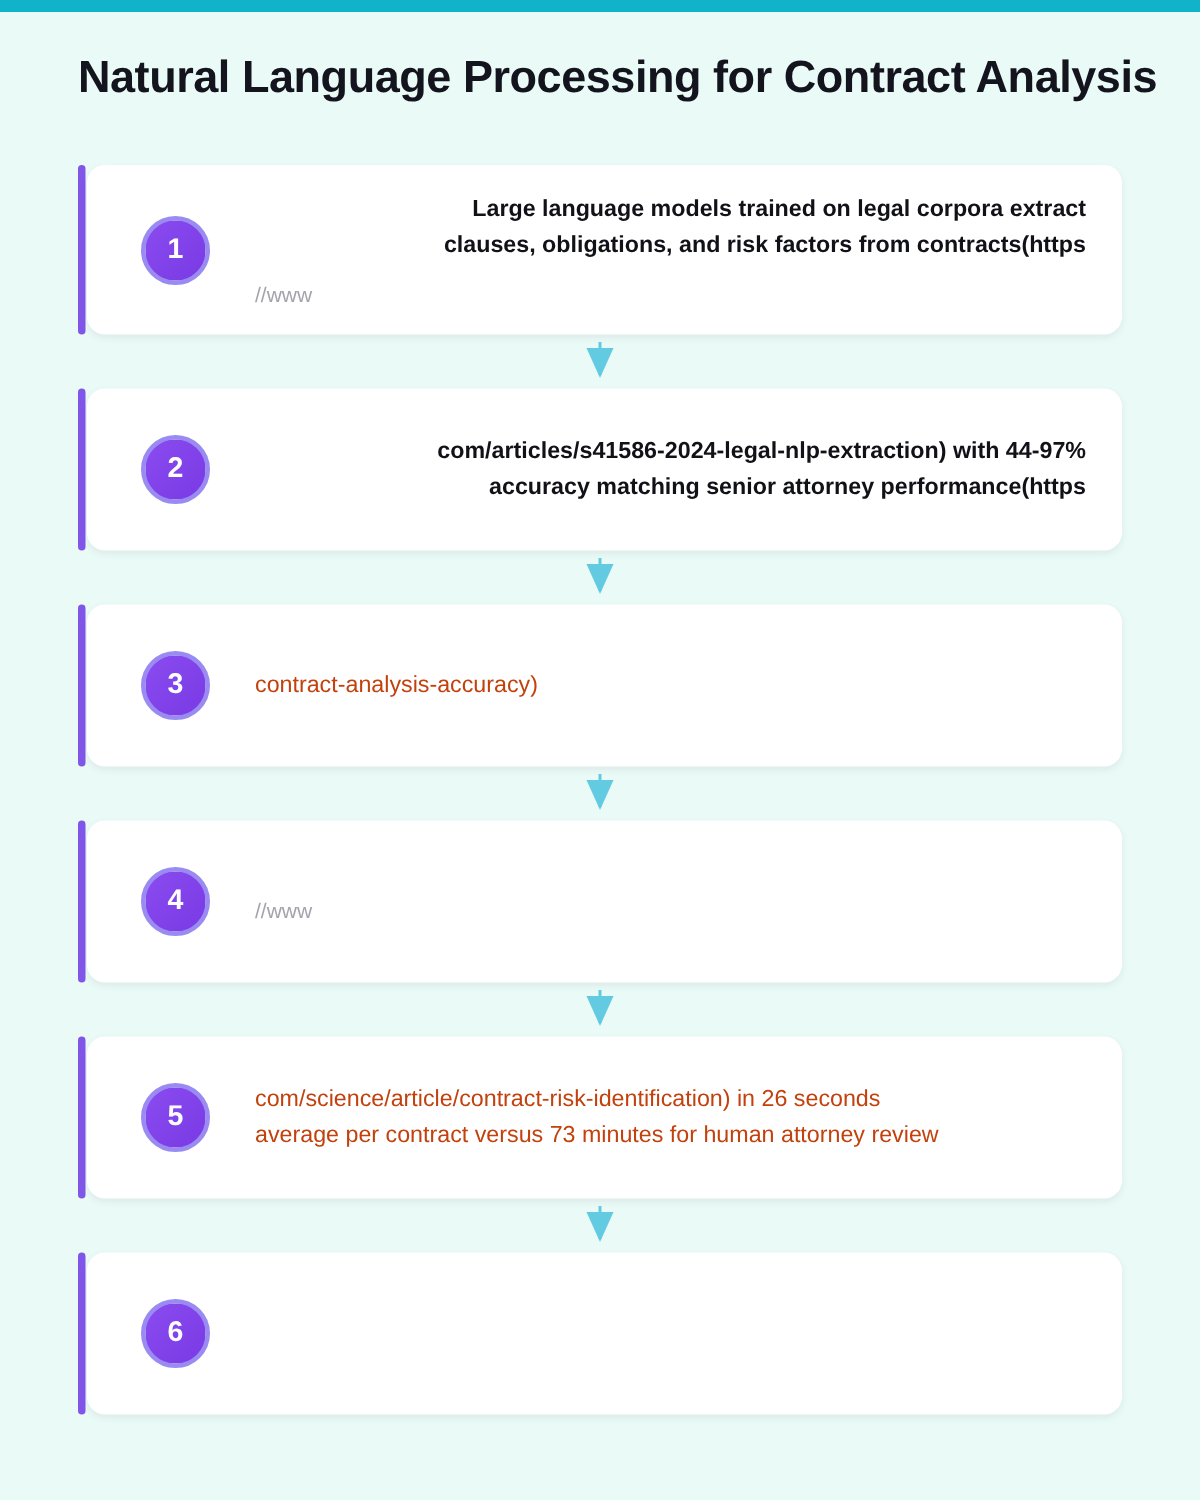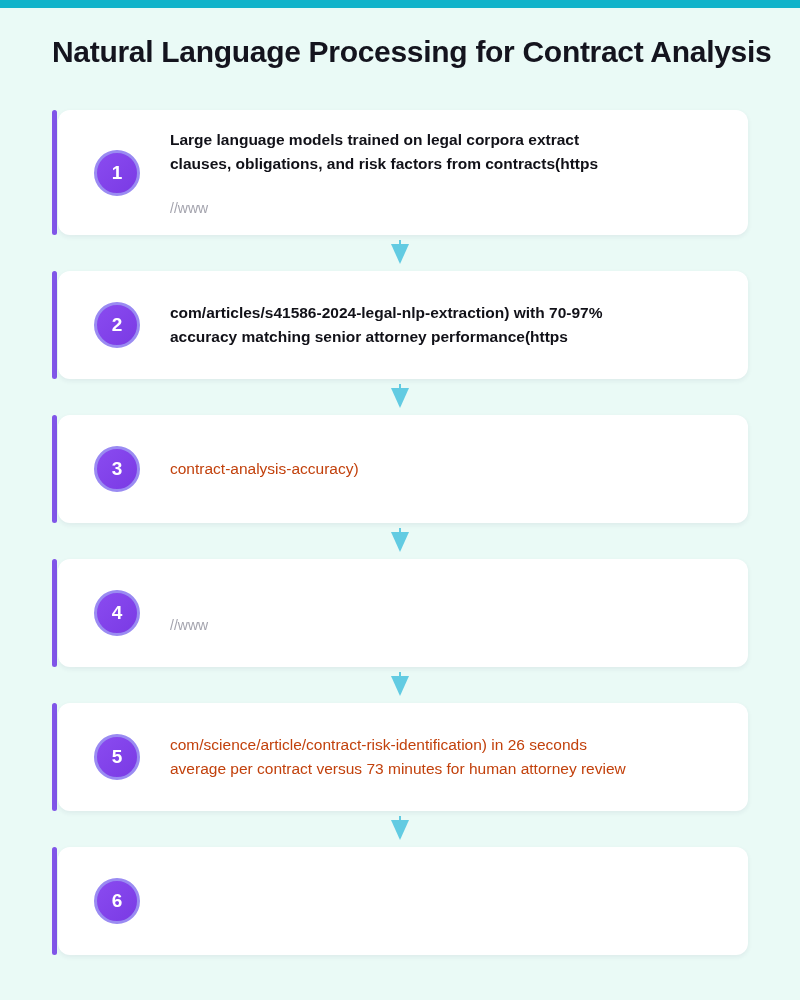--- a/index.html
+++ b/index.html
@@ -103,25 +103,25 @@
     min-width: 0;
   }
 
   .card-title {
     font-size: 15.5px;
     line-height: 24px;
     color: #111118;
     white-space: pre-line;
   }
 
-  .card-title.bold { font-weight: bold; }
+  .card-title.bold { font-weight: bold; text-align: right; }
   .card-title.normal { font-weight: normal; color: #c2410c; }
 
   .card-subtitle {
-    margin-top: 23px;
+    margin-top: 11px;
     font-size: 14px;
     line-height: 18px;
     color: #a3a3ad;
     font-weight: normal;
   }
 
   .connector {
     height: 36px;
     display: flex;
     align-items: center;
@@ -162,21 +162,21 @@
             <polygon points="2,4 20,4 11,24" fill="#62cbe2"></polygon>
           </svg>
         </div>
       </div>
       <div class="step-block">
         <div class="card-row">
           <div class="accent-bar"></div>
           <div class="card">
             <div class="badge">2</div>
             <div class="card-text">
-              <div class="card-title bold">com/articles/s41586-2024-legal-nlp-extraction) with 70-97%
+              <div class="card-title bold">com/articles/s41586-2024-legal-nlp-extraction) with 44-97%
 accuracy matching senior attorney performance(https</div>
             </div>
           </div>
         </div>
         <div class="connector">
           <svg class="arrow-icon" viewBox="0 0 22 26">
             <rect x="10" y="0" width="2" height="22" fill="#62cbe2"></rect>
             <polygon points="2,4 20,4 11,24" fill="#62cbe2"></polygon>
           </svg>
         </div>

